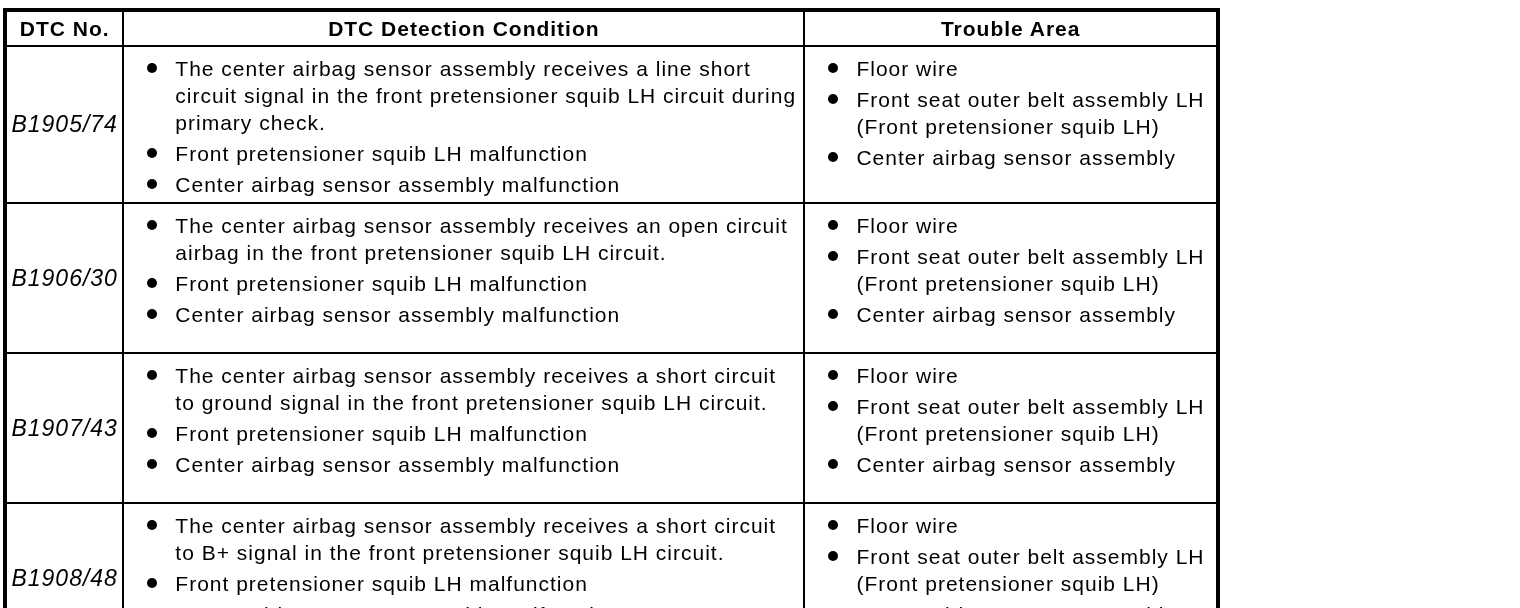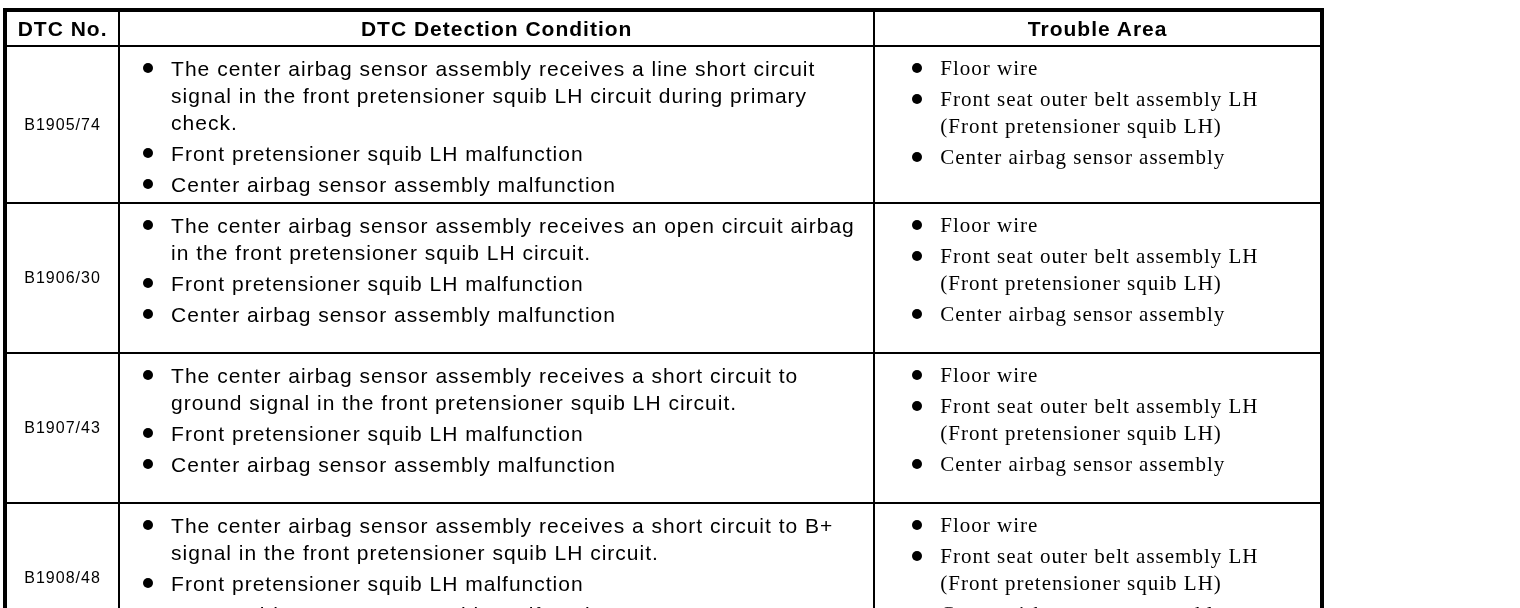--- a/index.html
+++ b/index.html
@@ -1,37 +1,37 @@
 <!DOCTYPE html>
 <html><head>
 <meta charset="utf-8">
 <style>
   html,body{margin:0;padding:0;background:#ffffff;}
   .page{
-    width:1324px;height:608px;background:#ffffff;color:#000000;
+    width:1220px;height:608px;background:#ffffff;color:#000000;
     font-family:"Liberation Sans",sans-serif;letter-spacing:1px;
     overflow:hidden;position:relative;
   }
   table.dtc{
     border-collapse:collapse;table-layout:fixed;
     margin:8px 0 0 3px;
     border:4px solid #000;border-bottom-width:5px;
   }
   table.dtc th, table.dtc td{border:2px solid #000;}
   col.c-dtc{width:122px;} col.c-cond{width:885px;} col.c-trouble{width:507px;}
   thead th{
     border-bottom-width:3px;height:33px;padding:0;
     font-size:21px;font-weight:bold;text-align:center;vertical-align:middle;
   }
   td.row-cell{height:136px;}
-  td.dtc-cell{vertical-align:middle;text-align:center;font-size:16px;padding:0;}
+  td.dtc-cell{vertical-align:middle;text-align:center;font-size:23px;padding:0;font-style:italic;}
   td.cond-cell, td.trouble-cell{vertical-align:top;padding:8px 4px 4px 0;}
   ul.blist{list-style:none;margin:0;font-size:21px;line-height:27px;}
   ul.cond-list{padding:0 0 0 23px;}
-  ul.trouble-list{padding:0 0 0 37px;font-family:Liberation Serif, serif;}
+  ul.trouble-list{padding:0 0 0 23px;}
   li.bitem{position:relative;padding-left:28px;}
   li.bitem + li.bitem{margin-top:4px;}
   ul.cond-list li.bitem{max-width:794px;}
   ul.trouble-list li.bitem{max-width:452px;}
   .bullet{
     position:absolute;left:0;top:8px;width:10px;height:10px;
     border-radius:50%;background:#000;
   }
 </style>
 </head>

